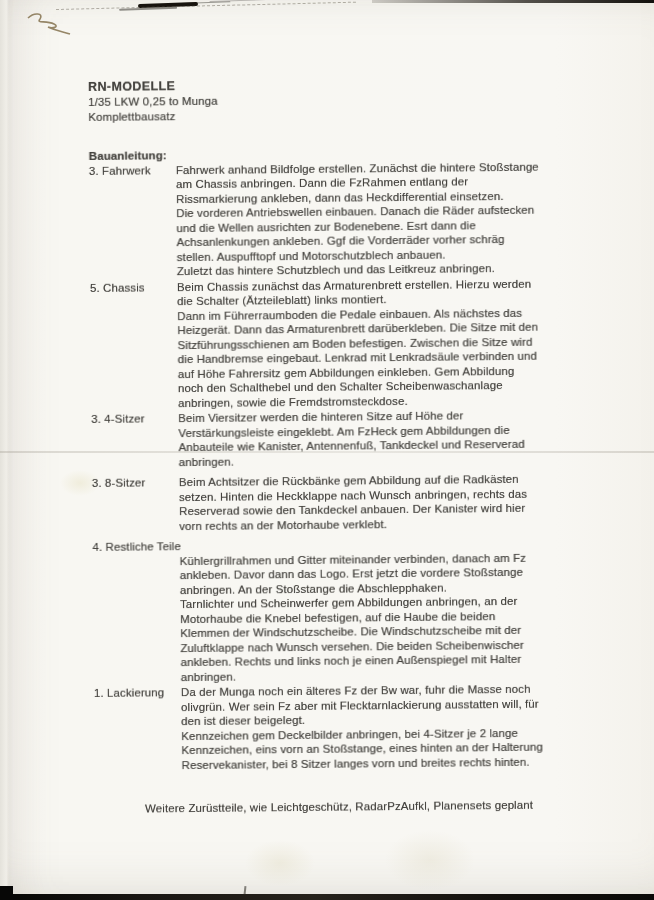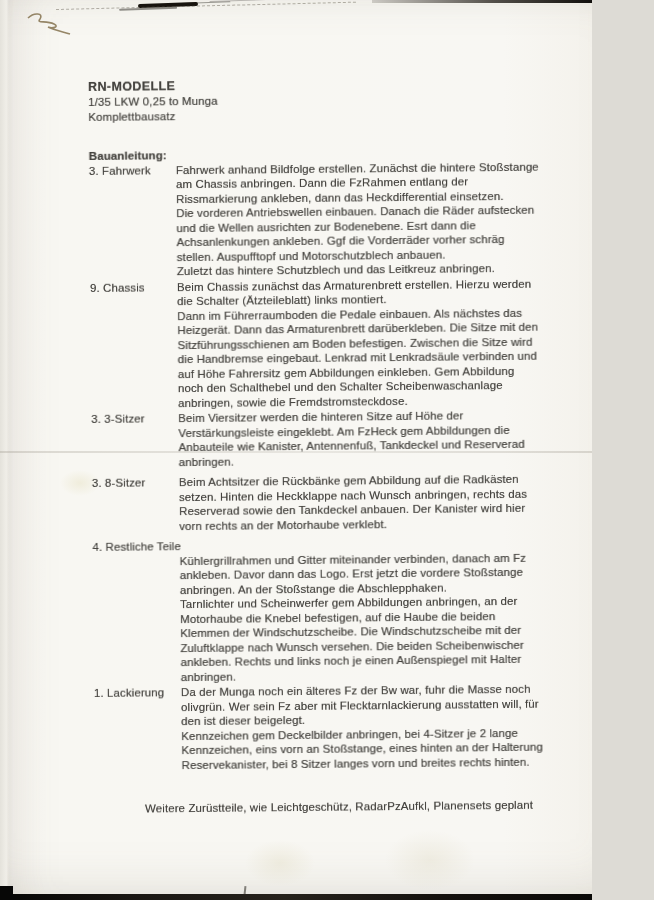--- a/index.html
+++ b/index.html
@@ -2,21 +2,21 @@
 <html><head>
 <meta charset="utf-8">
 <style>
   html,body{margin:0;padding:0;}
   body{
     width:654px;height:900px;overflow:hidden;
     background:#dddbd5;
     font-family:"Liberation Sans", sans-serif;
   }
   .paper{
-    position:relative;width:592px;height:900px;
+    position:relative;width:654px;height:900px;
     background:linear-gradient(90deg,#edebe5 0,#f5f3ee 14px,#f8f7f2 45px,#f8f7f3 85%,#f4f2ec 100%);
     box-shadow:inset 0 -45px 60px -50px rgba(120,110,95,.28),
                inset 45px 0 70px -60px rgba(120,110,95,.30),
                inset 0 35px 50px -48px rgba(120,110,95,.18);
     overflow:hidden;
   }
   
   .edge-left{position:absolute;left:0;top:0;bottom:0;width:9px;
     background:linear-gradient(90deg,#e4e2db, #f0eee8 70%, rgba(240,238,232,0));}
   .fold-line{position:absolute;left:0;right:0;top:451px;height:2px;
@@ -95,34 +95,34 @@
 am Chassis anbringen. Dann die FzRahmen entlang der
 Rissmarkierung ankleben, dann das Heckdifferential einsetzen.
 Die vorderen Antriebswellen einbauen. Danach die Räder aufstecken
 und die Wellen ausrichten zur Bodenebene. Esrt dann die
 Achsanlenkungen ankleben. Ggf die Vorderräder vorher schräg
 stellen. Auspufftopf und Motorschutzblech anbauen.
 Zuletzt das hintere Schutzblech und das Leitkreuz anbringen.</div>
       </div>
 
       <div class="section">
-        <div class="sec-label">9. Chassis</div>
+        <div class="sec-label">5. Chassis</div>
         <div class="sec-text">Beim Chassis zunächst das Armaturenbrett erstellen. Hierzu werden
 die Schalter (Ätzteileblatt) links montiert.
 Dann im Führerraumboden die Pedale einbauen. Als nächstes das
 Heizgerät. Dann das Armaturenbrett darüberkleben. Die Sitze mit den
 Sitzführungsschienen am Boden befestigen. Zwischen die Sitze wird
 die Handbremse eingebaut. Lenkrad mit Lenkradsäule verbinden und
 auf Höhe Fahrersitz gem Abbildungen einkleben. Gem Abbildung
 noch den Schalthebel und den Schalter Scheibenwaschanlage
 anbringen, sowie die Fremdstromsteckdose.</div>
       </div>
 
       <div class="section">
-        <div class="sec-label">3. 3-Sitzer</div>
+        <div class="sec-label">3. 4-Sitzer</div>
         <div class="sec-text">Beim Viersitzer werden die hinteren Sitze auf Höhe der
 Verstärkungsleiste eingeklebt. Am FzHeck gem Abbildungen die
 Anbauteile wie Kanister, Antennenfuß, Tankdeckel und Reserverad
 anbringen.</div>
       </div>
 
       <div class="section gap-before">
         <div class="sec-label">3. 8-Sitzer</div>
         <div class="sec-text">Beim Achtsitzer die Rückbänke gem Abbildung auf die Radkästen
 setzen. Hinten die Heckklappe nach Wunsch anbringen, rechts das

